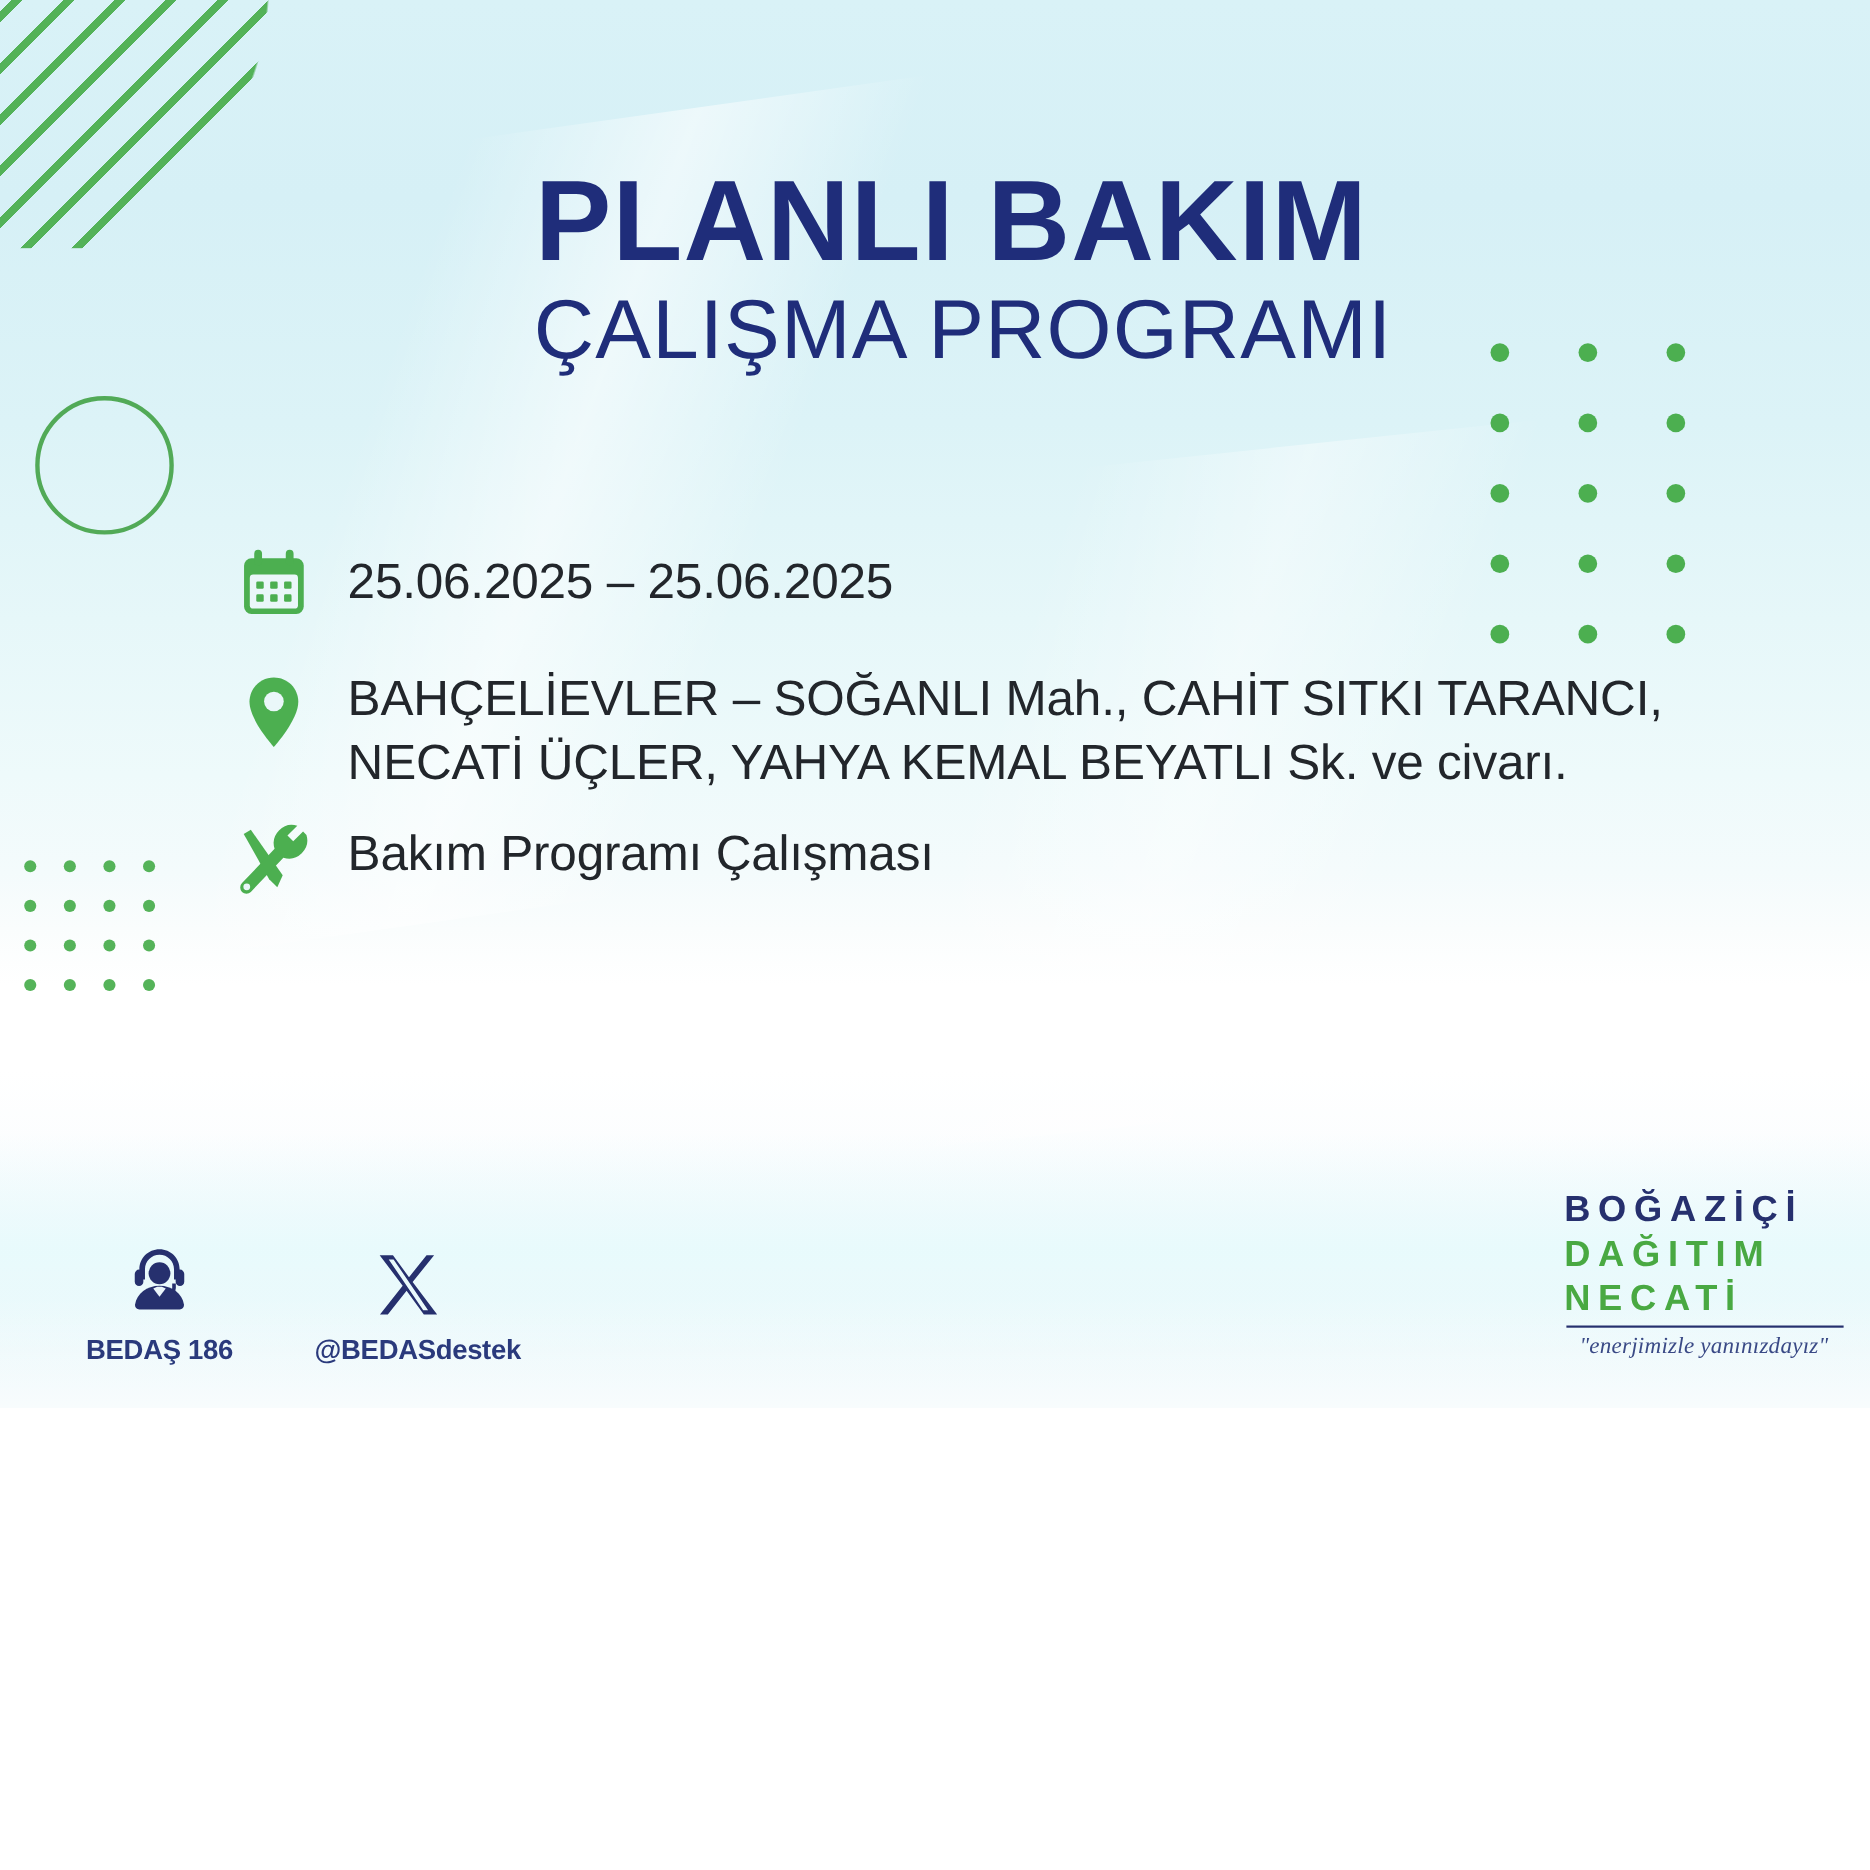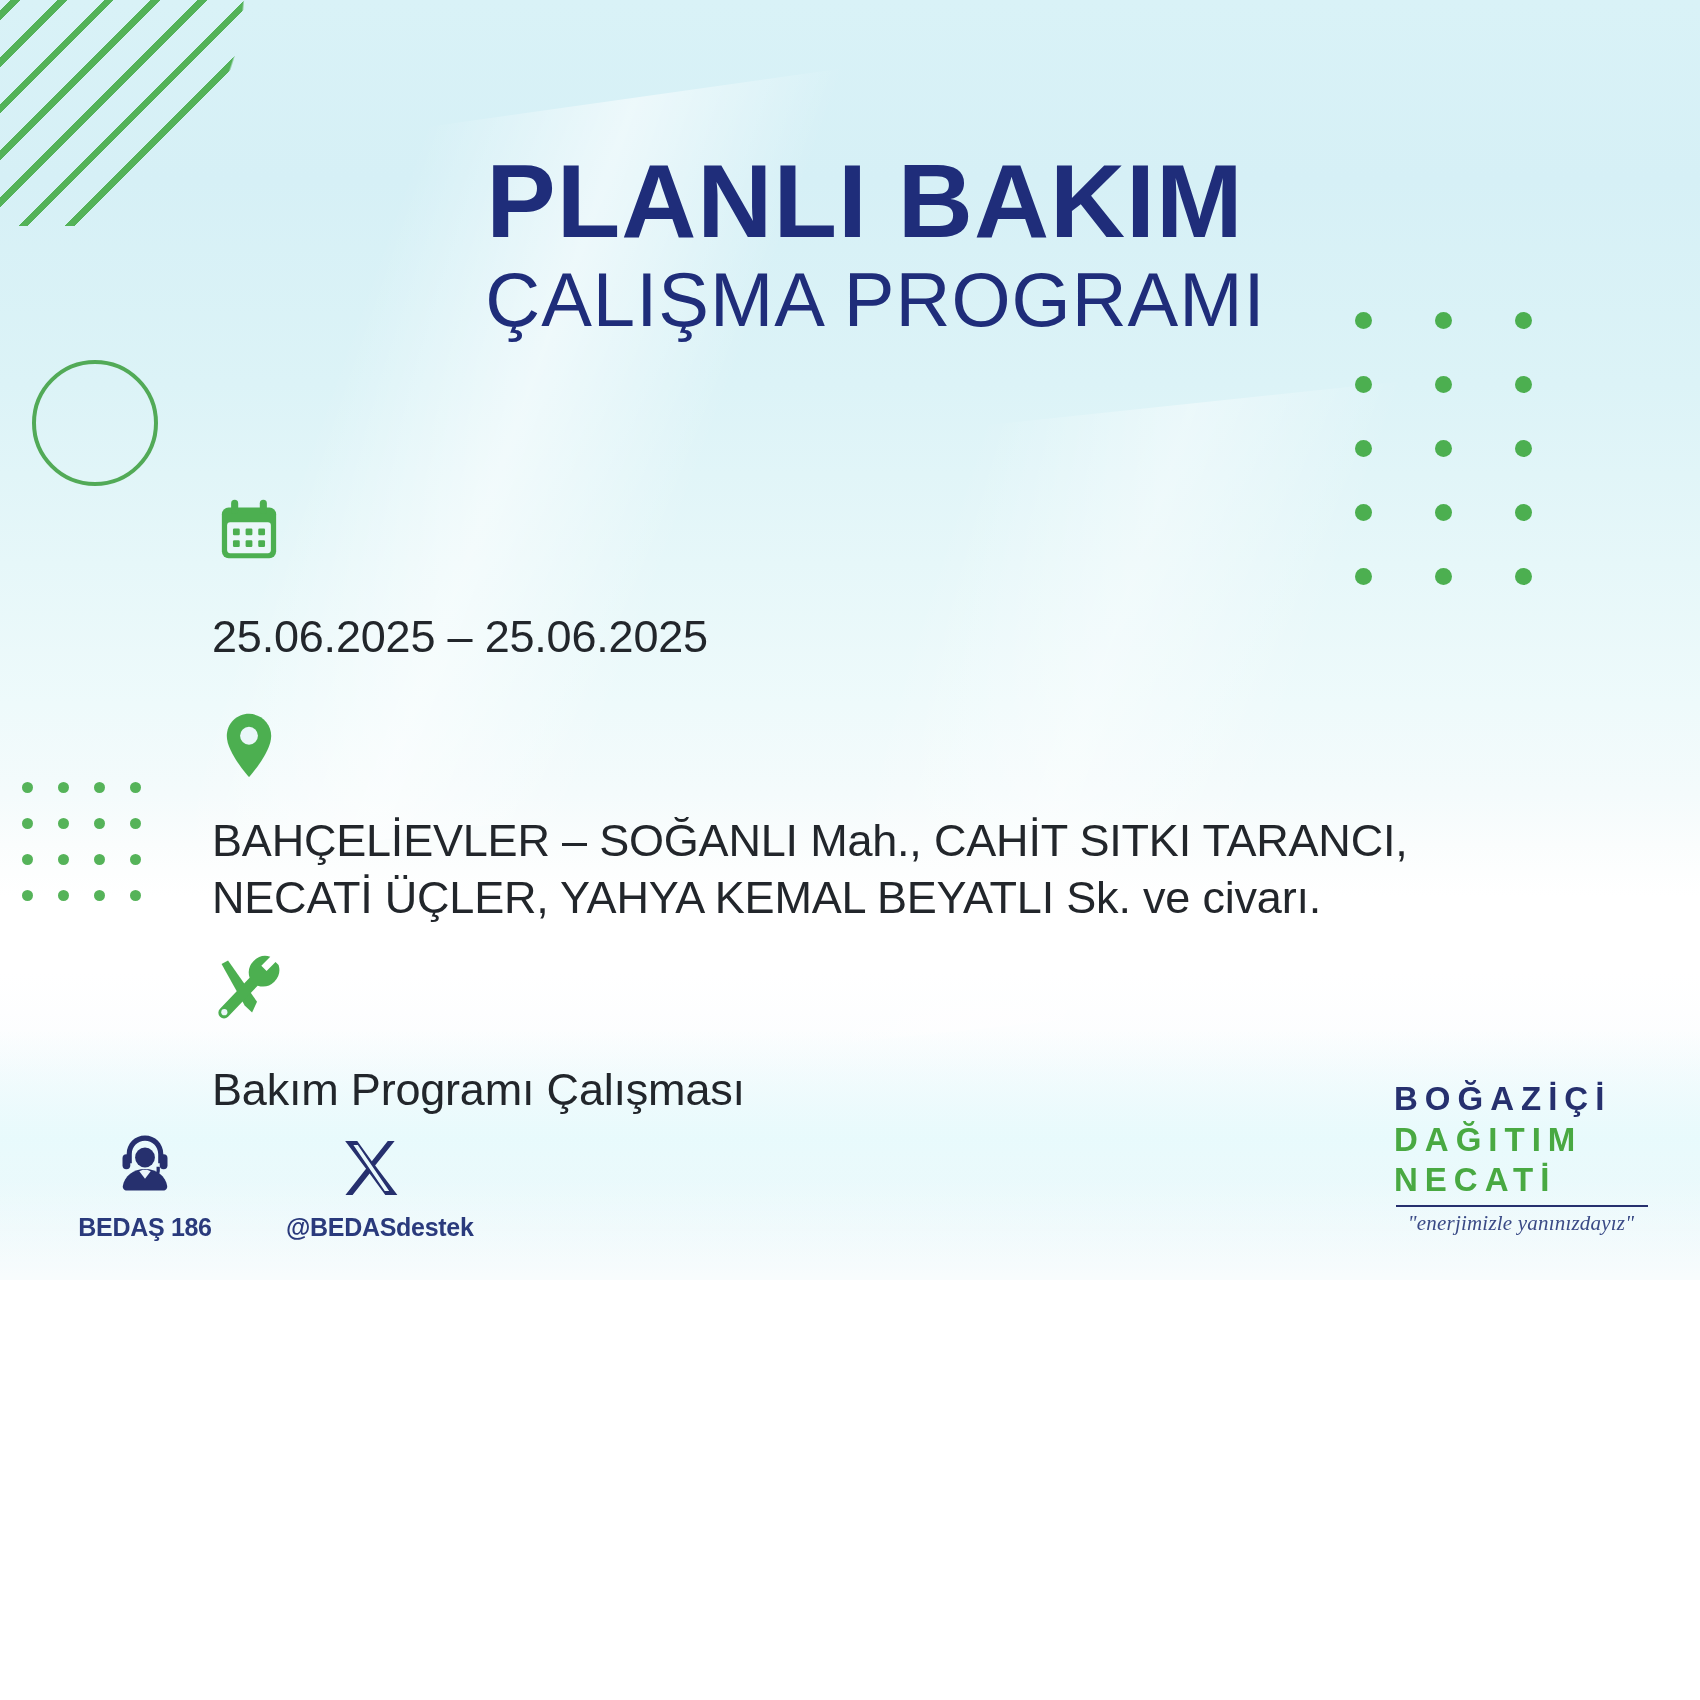--- a/index.html
+++ b/index.html
@@ -154,21 +154,20 @@
     position: absolute;
     left: 212px;
     top: 490px;
     width: 1420px;
     z-index: 6;
   }
   .row {
     display: flex;
     align-items: flex-start;
     margin-bottom: 22px;
-    flex-direction: column;
   }
   .row-icon {
     flex: 0 0 104px;
     display: flex;
     align-items: flex-start;
     justify-content: flex-start;
     padding-top: 4px;
   }
   .row-text {
     font-family: "Liberation Sans", sans-serif;
@@ -210,21 +209,21 @@
     margin-top: 12px;
     font-family: "Liberation Sans", sans-serif;
     font-size: 25px;
     color: #2a3a7c;
     font-weight: bold;
     letter-spacing: -0.3px;
   }
 
   .brand {
     position: absolute;
-    right: 52px;
+    right: 24px;
     bottom: 44px;
     text-align: left;
     z-index: 6;
   }
   .brand-l1, .brand-l2, .brand-l3 {
     font-family: "Liberation Sans", sans-serif;
     font-weight: bold;
     font-size: 33px;
     letter-spacing: 7px;
     line-height: 1.22;

